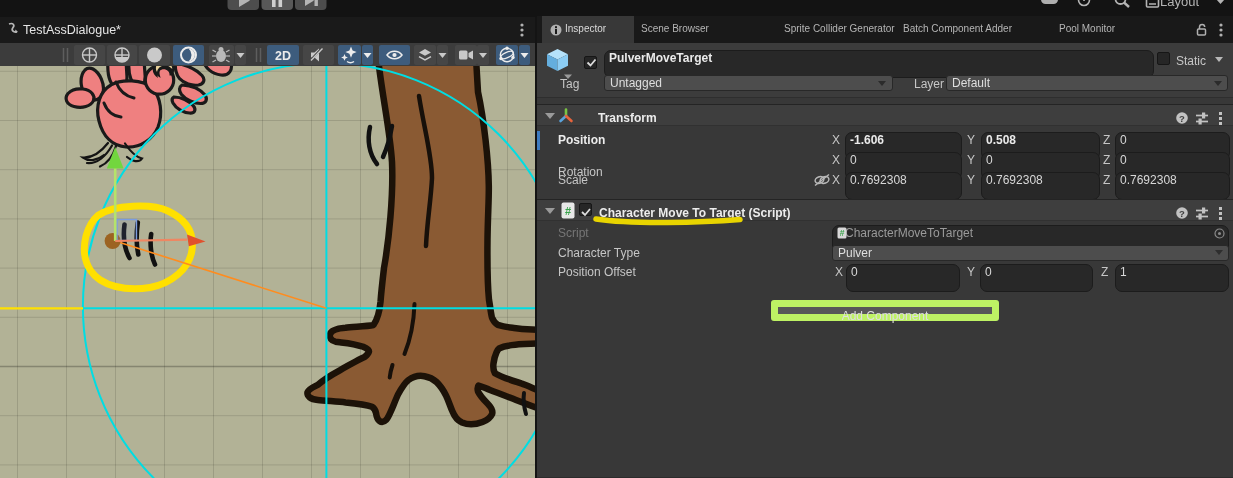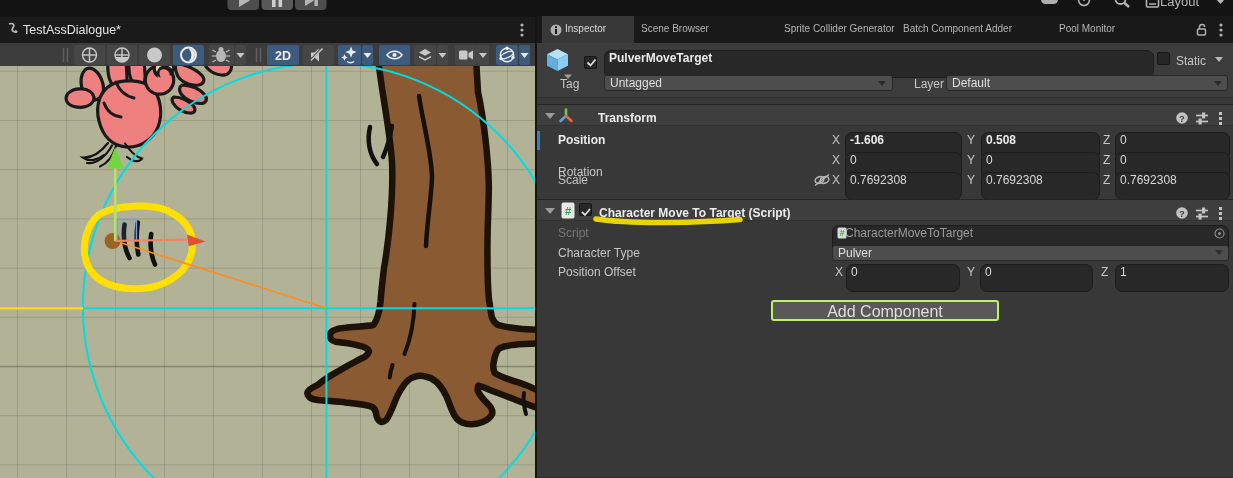--- a/index.html
+++ b/index.html
@@ -26,21 +26,21 @@
 .lbl { position:absolute; font-size:12px; color:#c6c6c6; white-space:nowrap; }
 .lbl.dim { color:#767676; }
 .lbl.b { font-weight:bold; color:#ececec; }
 .fld { position:absolute; height:28px; background:#282828; border:1px solid #1c1c1c; border-radius:7px; color:#d8d8d8; font-size:12px; line-height:14px; padding-left:4px; white-space:nowrap; overflow:hidden; }
 .fld.b { font-weight:bold; color:#eaeaea; }
 .dd { position:absolute; height:16px; background:#4d4d4d; border:1px solid #282828; border-radius:3px; color:#dfdfdf; font-size:12px; line-height:14px; padding-left:5px; white-space:nowrap; overflow:hidden; }
 .dar { position:absolute; width:0; height:0; border-left:4.5px solid transparent; border-right:4.5px solid transparent; border-top:5px solid #b8b8b8; }
 .chk { position:absolute; width:13px; height:13px; background:#262626; border:1px solid #161616; border-radius:2px; }
 .hdr { position:absolute; left:0; width:696px; height:22px; background:#3e3e3e; border-top:1px solid #242424; border-bottom:1px solid #313131; }
 .fold { position:absolute; width:0; height:0; border-left:5px solid transparent; border-right:5px solid transparent; border-top:6px solid #9a9a9a; }
-#addcomp { position:absolute; left:234px; top:283px; width:228px; height:21px; background:#585858; border:2px solid #bef264; border-radius:3px; color:#dfdfdf; font-size:16px; text-align:center; line-height:19px; }
+#addcomp { position:absolute; left:234px; top:283px; width:228px; height:21px; background:#585858; border:7px solid #bef264; border-radius:3px; color:#dfdfdf; font-size:12px; text-align:center; line-height:19px; }
 #sep { position:absolute; left:535px; top:17px; width:2px; height:461px; background:#141414; }
 #rbot { position:absolute; left:537px; top:476.5px; width:696px; height:1.5px; background:#2c2c2c; }
 </style>
 </head>
 <body>
 <div id="root">
   <div id="topbar">
     <svg width="1233" height="17" style="position:absolute;left:0;top:0;">
       <g>
         <rect x="227.5" y="-8" width="31.5" height="18" rx="4" fill="#4d4d4d"></rect>

